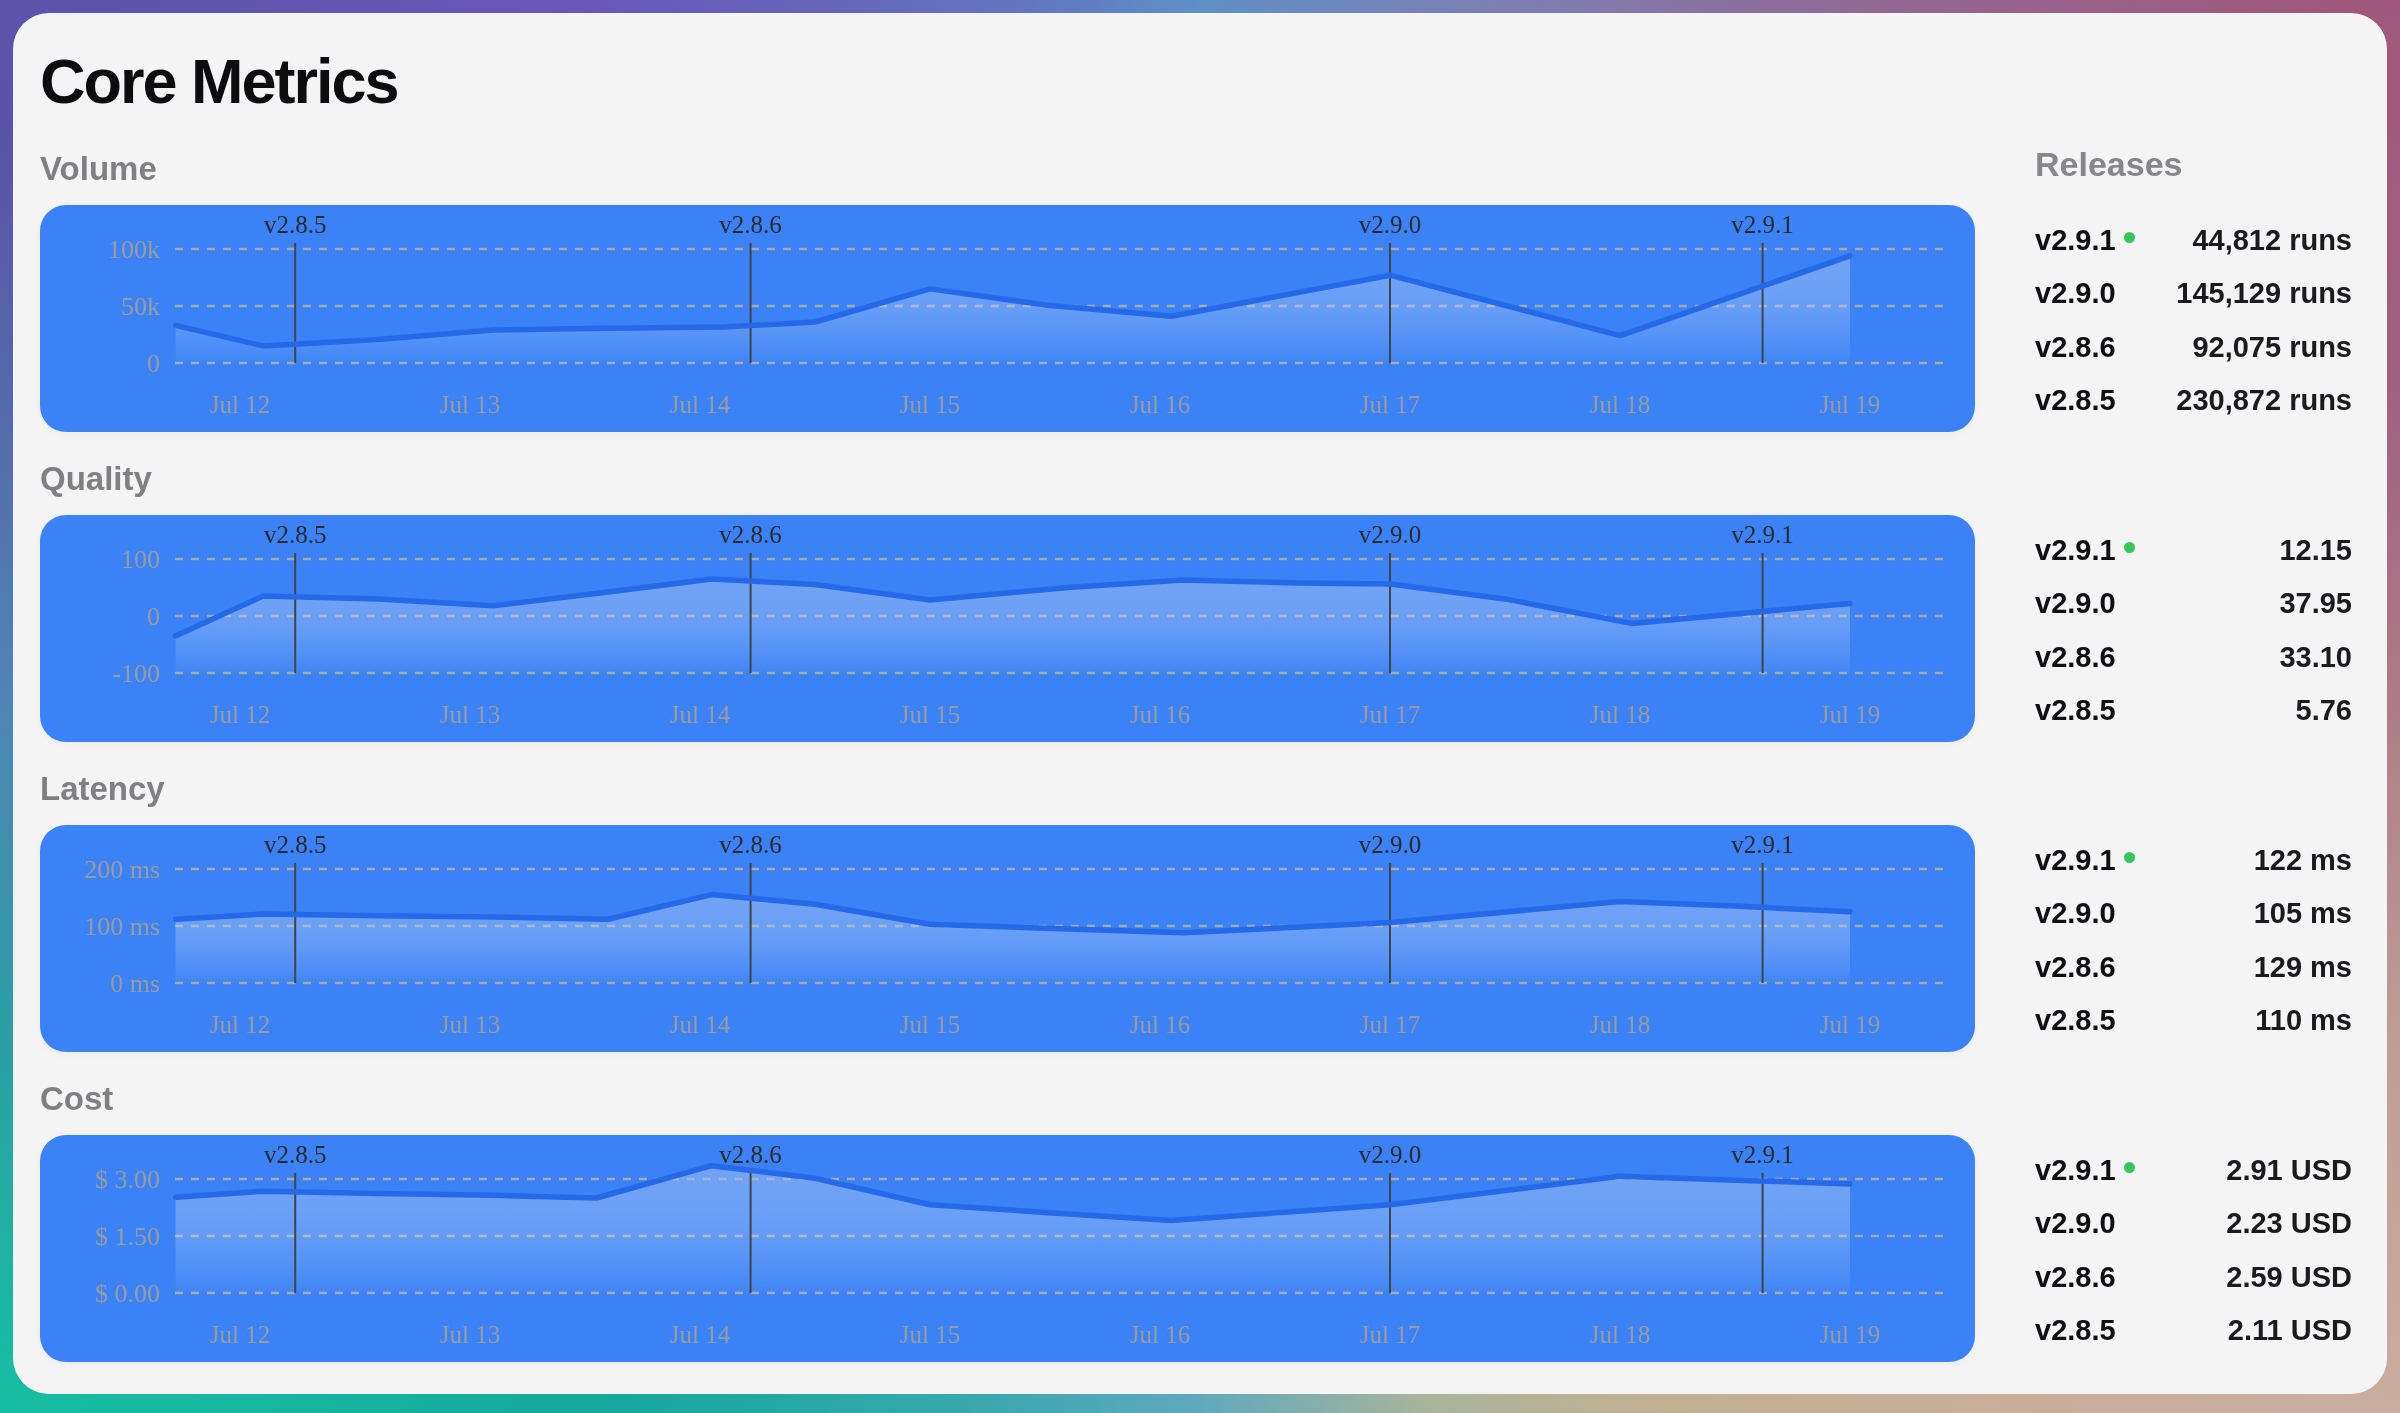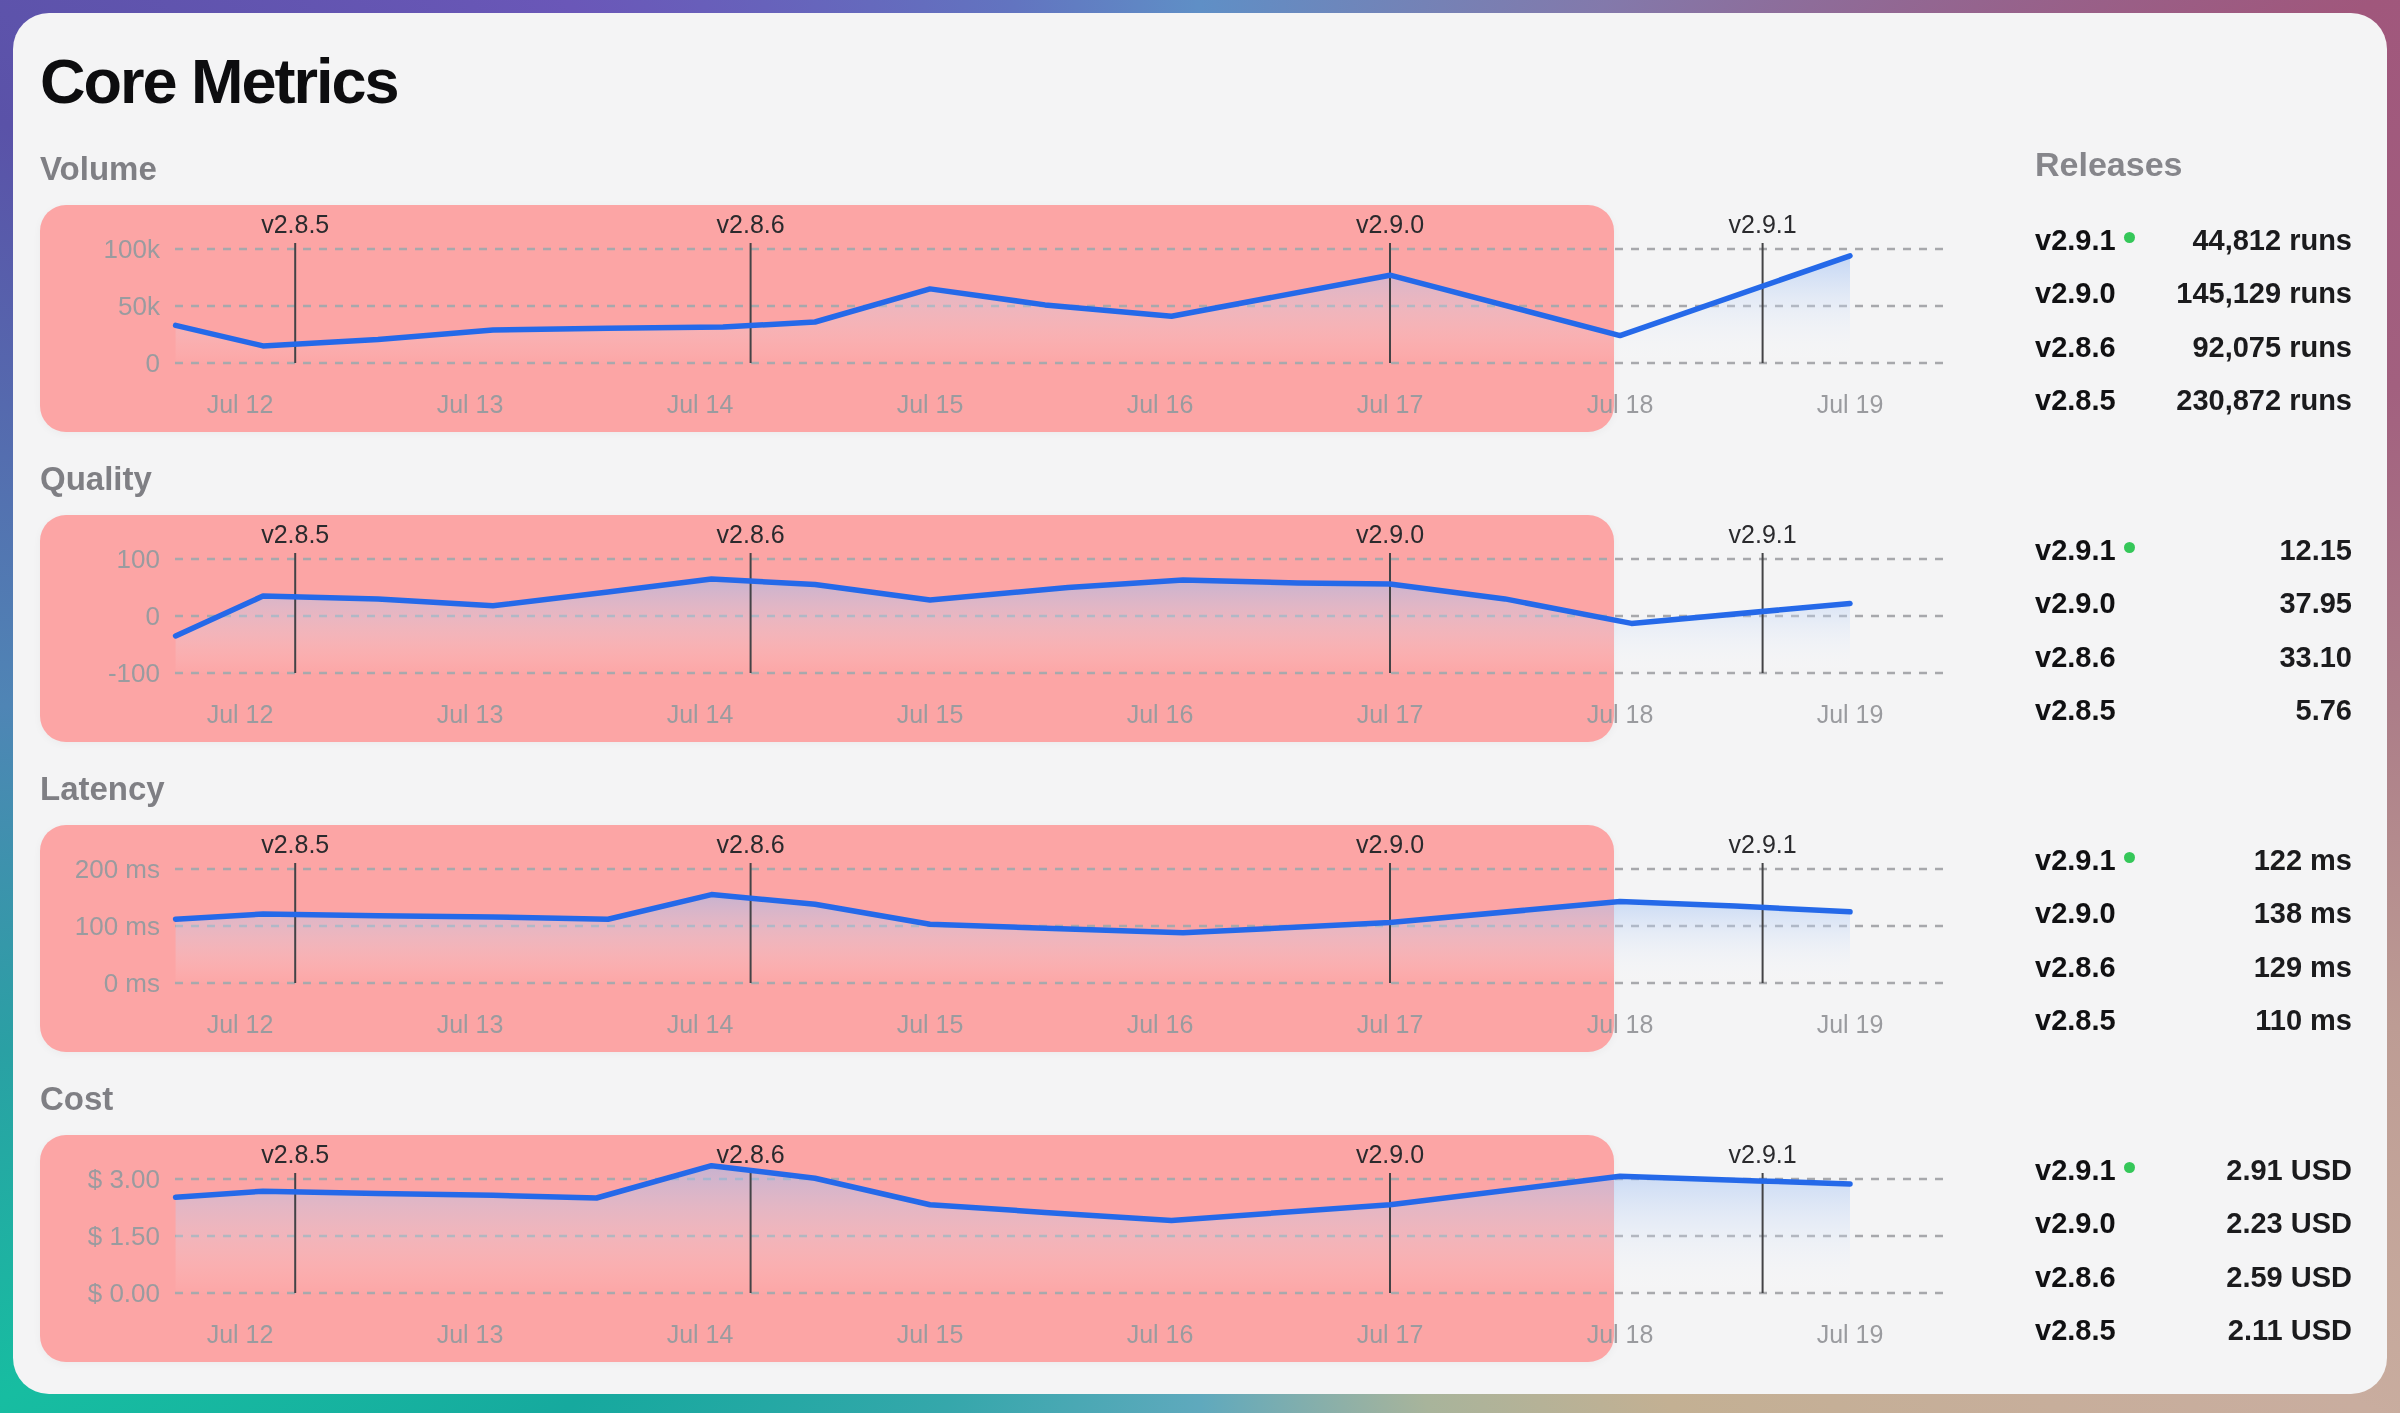--- a/index.html
+++ b/index.html
@@ -19,23 +19,24 @@
   }
   .page-title{
     position:absolute;left:27px;top:32px;
     font-size:63px;font-weight:700;letter-spacing:-2px;color:#0d0d0f;
   }
   .section-label{
     position:absolute;left:27px;width:600px;height:40px;
     font-size:33px;font-weight:700;color:#7f7f84;
   }
   .chart-card{
-    position:absolute;left:27px;width:1574px;height:227px;
-    background:#fca5a5;border-radius:26px;
+    position:absolute;left:27px;width:1935px;height:227px;
+    background:#3b82f6;border-radius:26px;
     box-shadow:0 2px 8px rgba(0,0,0,0.04);
+    font-family:Liberation Serif, serif;
   }
   .chart-card svg{display:block;}
   .releases-header{
     position:absolute;left:2022px;top:132px;width:320px;height:42px;
     font-size:34px;font-weight:700;color:#86868b;
   }
   .release-group{position:absolute;left:2022px;width:317px;}
   .release-row{
     height:53.3px;display:flex;align-items:center;justify-content:space-between;
   }
@@ -244,21 +245,21 @@
           <span class="release-val">5.76</span>
         </div>
       </div>
       <div class="release-group" style="top: 821px;">
         <div class="release-row">
           <span class="release-ver">v2.9.1<span class="dot" style="background: rgb(53, 199, 89);"></span></span>
           <span class="release-val">122 ms</span>
         </div>
         <div class="release-row">
           <span class="release-ver">v2.9.0</span>
-          <span class="release-val">138 ms</span>
+          <span class="release-val">105 ms</span>
         </div>
         <div class="release-row">
           <span class="release-ver">v2.8.6</span>
           <span class="release-val">129 ms</span>
         </div>
         <div class="release-row">
           <span class="release-ver">v2.8.5</span>
           <span class="release-val">110 ms</span>
         </div>
       </div>

